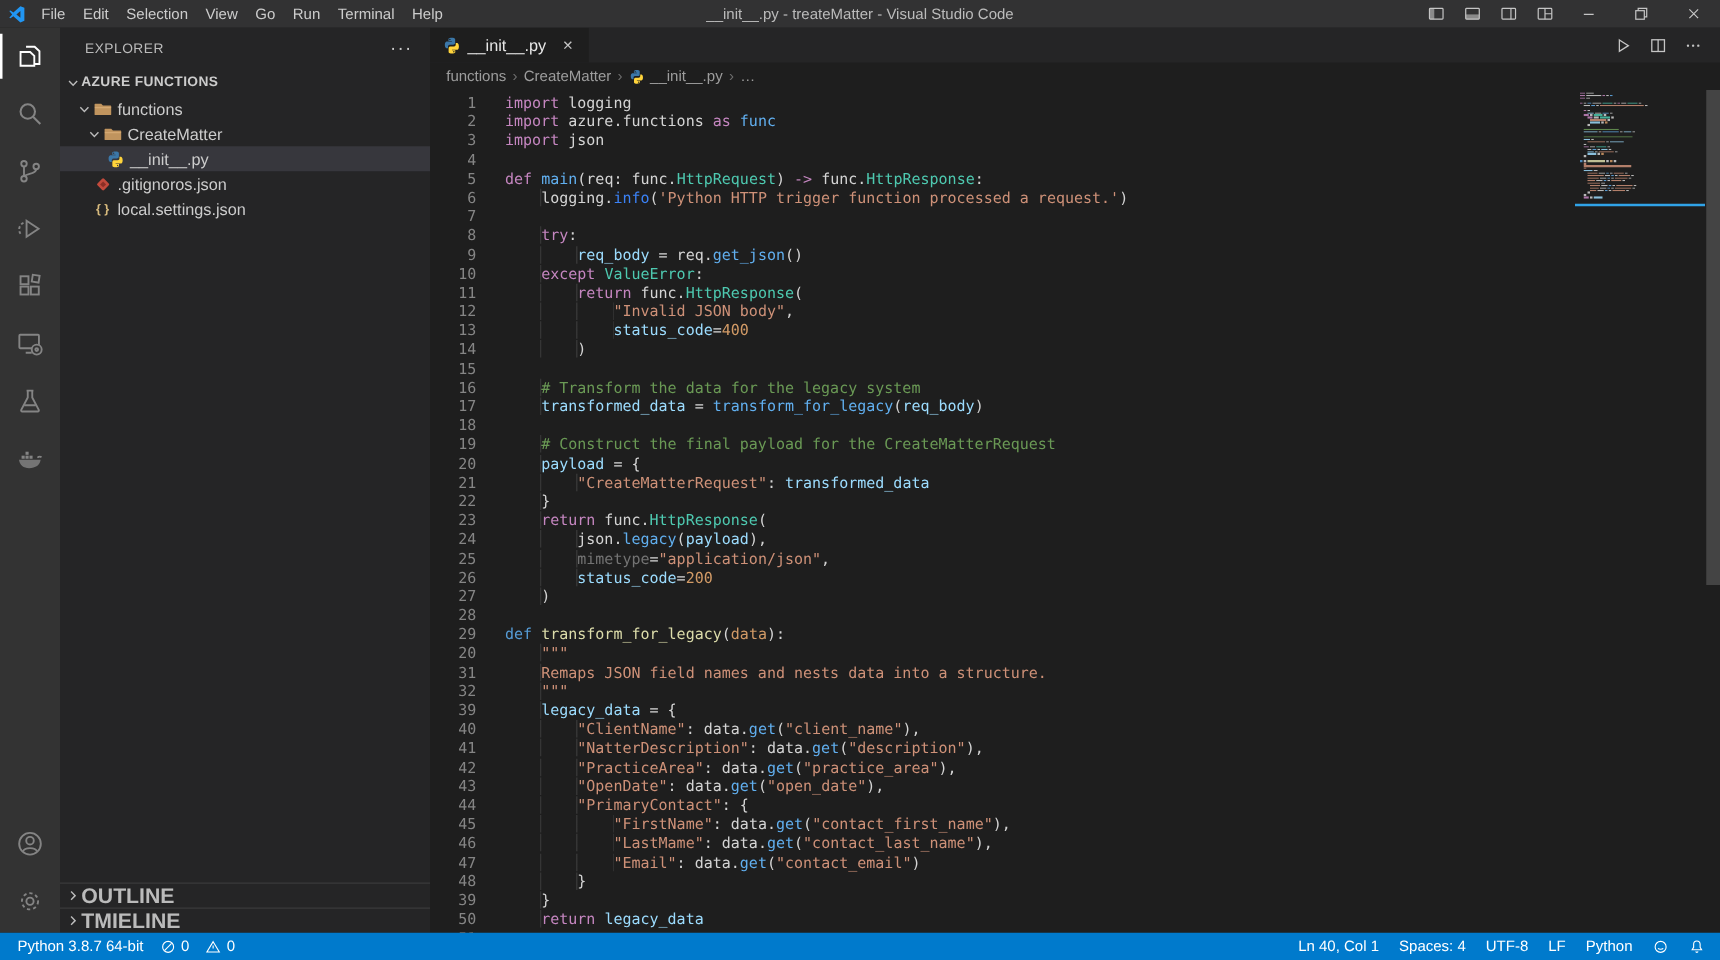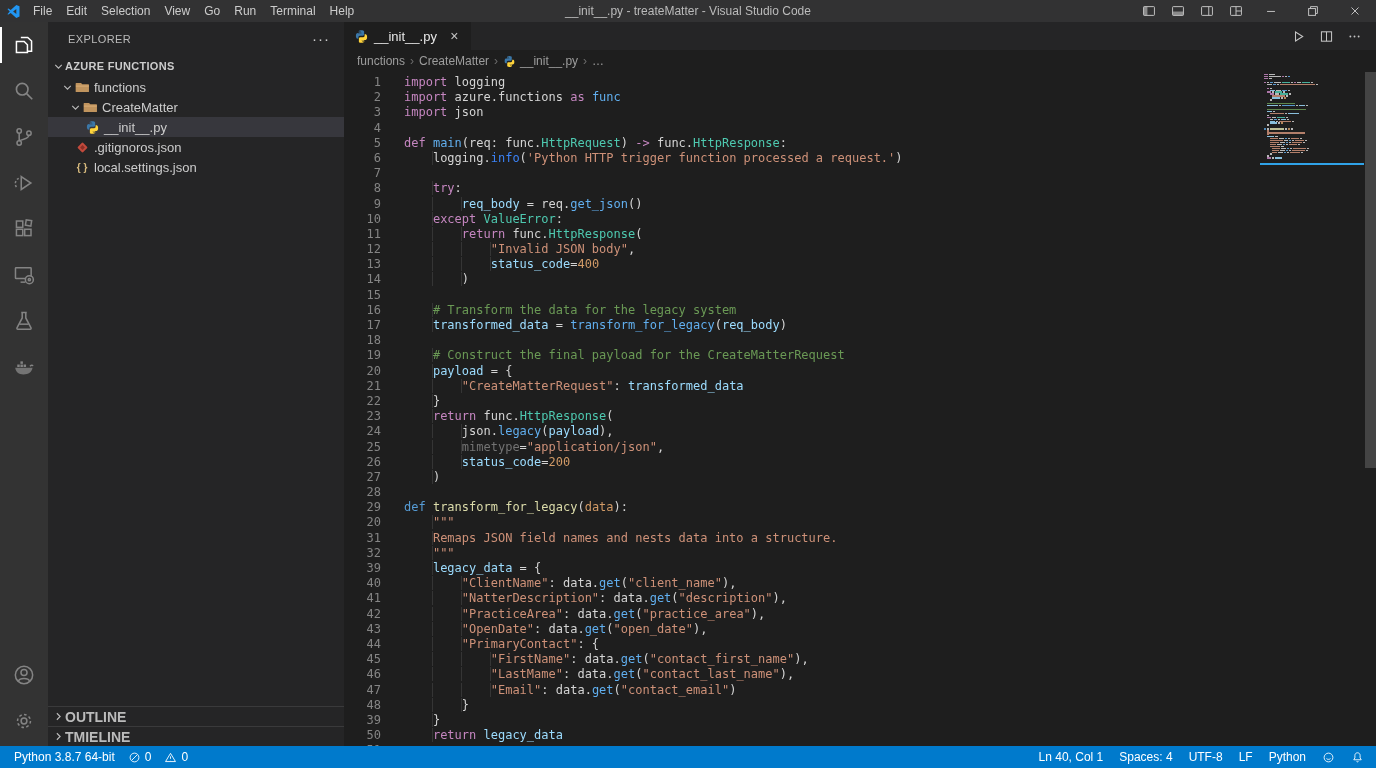--- a/index.html
+++ b/index.html
@@ -36,21 +36,21 @@
   .section-row{height:22px;display:flex;align-items:center;font-size:11px;font-weight:700;letter-spacing:.3px;color:#CCCCCC;padding-left:3px;cursor:pointer;}
   .tree-row{height:20px;display:flex;align-items:center;color:#CCCCCC;cursor:pointer;white-space:nowrap;}
   .tree-row.selected{background:#37373D;}
   .chev{width:14px;display:flex;align-items:center;justify-content:center;color:#BBBBBB;flex:none;}
   .chev svg{width:13px;height:13px;}
   .chev-sp{width:14px;flex:none;}
   .t-ic{width:16px;height:16px;display:flex;align-items:center;justify-content:center;margin:0 4px 0 0;flex:none;}
   .t-ic svg{width:15px;height:15px;}
   .json-ic{width:16px;margin-right:4px;color:#D7BA7D;font-weight:700;font-size:10px;text-align:center;flex:none;}
   #sidebar-bottom{margin-top:auto;}
-  .bottom-sec{height:19px;display:flex;align-items:center;border-top:1px solid rgba(204,204,204,.13);font-size:14px;font-weight:700;color:#BBBBBB;padding-left:3px;cursor:pointer;}
+  .bottom-sec{height:19px;display:flex;align-items:center;border-top:1px solid rgba(204,204,204,.13);font-size:17px;font-weight:700;color:#BBBBBB;padding-left:3px;cursor:pointer;}
 
   
   #editor{flex:1;display:flex;flex-direction:column;min-width:0;background:#1E1E1E;}
   #tabbar{height:28px;background:#252526;display:flex;align-items:stretch;flex:none;}
   #tab{background:#1E1E1E;display:flex;align-items:center;padding:0 9px;gap:5px;font-size:13px;color:#E8E8E8;cursor:pointer;}
   #tab .t-ic{margin:0;}
   .tab-close{margin-left:5px;color:#C5C5C5;font-size:14px;width:15px;text-align:center;}
   #editor-actions{margin-left:auto;display:flex;align-items:center;color:#C5C5C5;padding-right:10px;gap:4px;}
   .ea-btn{width:24px;height:24px;display:flex;align-items:center;justify-content:center;cursor:pointer;}
   .ea-btn svg{width:15px;height:15px;}

